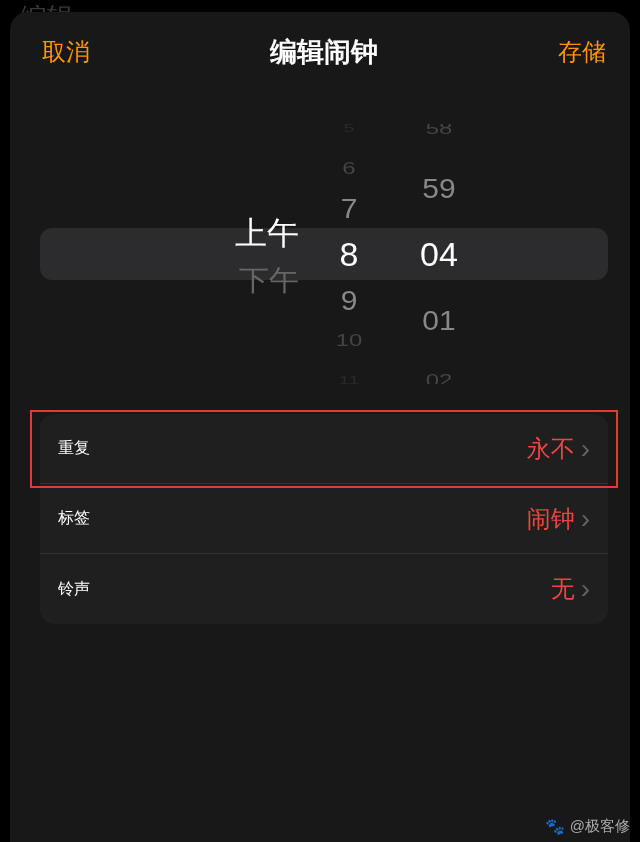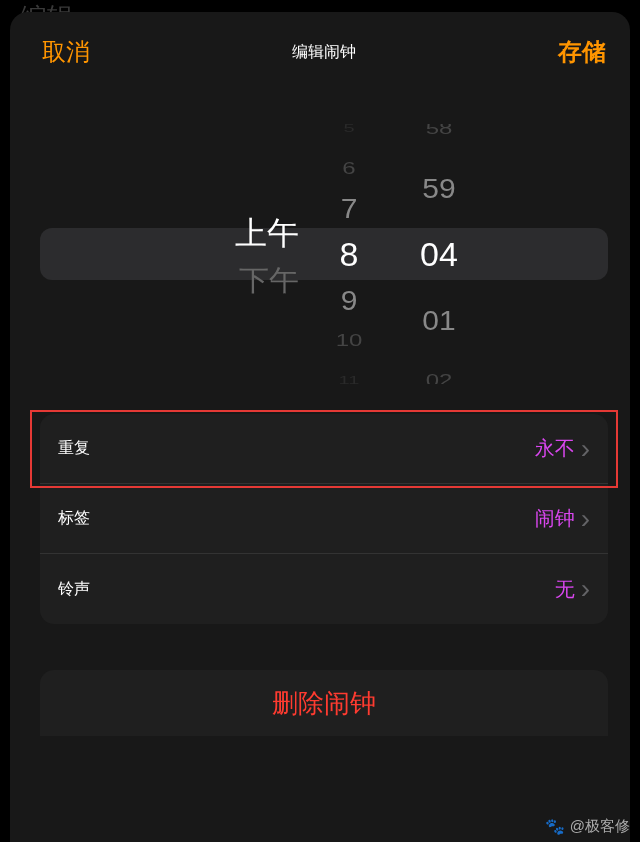--- a/index.html
+++ b/index.html
@@ -38,24 +38,24 @@
     }
     .nav-btn {
       color: #ff9500;
       font-size: 24px;
       background: none;
       border: none;
       cursor: pointer;
     }
     .nav-title {
       color: #fff;
-      font-size: 16px;
-      font-weight: 400;
-    }
-    .nav-save { font-weight: 700; }
+      font-size: 27px;
+      font-weight: 700;
+    }
+    .nav-save { font-weight: 400; }
 
     .picker {
       margin: 50px 22px 0 22px;
       height: 260px;
       position: relative;
       overflow: hidden;
     }
     .picker-highlight {
       position: absolute;
       left: 0; right: 0;
@@ -122,22 +122,22 @@
     .row-label {
       color: #fff;
       font-size: 16px;
     }
     .row-right {
       display: flex;
       align-items: center;
       gap: 6px;
     }
     .row-value {
-      color: #d946ef;
-      font-size: 20px;
+      color: #ef4444;
+      font-size: 24px;
     }
     .chevron {
       color: #636366;
       font-size: 28px;
       font-weight: 300;
     }
     .highlight-box {
       position: absolute;
       border: 2px solid #e53935;
       pointer-events: none;
@@ -252,22 +252,19 @@
     <div class="row">
       <div class="row-label">铃声</div>
       <div class="row-right">
         <span class="row-value">无</span>
         <span class="chevron">›</span>
       </div>
     </div>
 
   </div>
 
-  <div class="delete-wrap">
-    <button class="delete-btn">删除闹钟</button>
-  </div>
 
 </div>
 
 <div class="watermark">
   <span class="paw">🐾</span>
   <span>@极客修</span>
 </div>
 
 </body></html>

